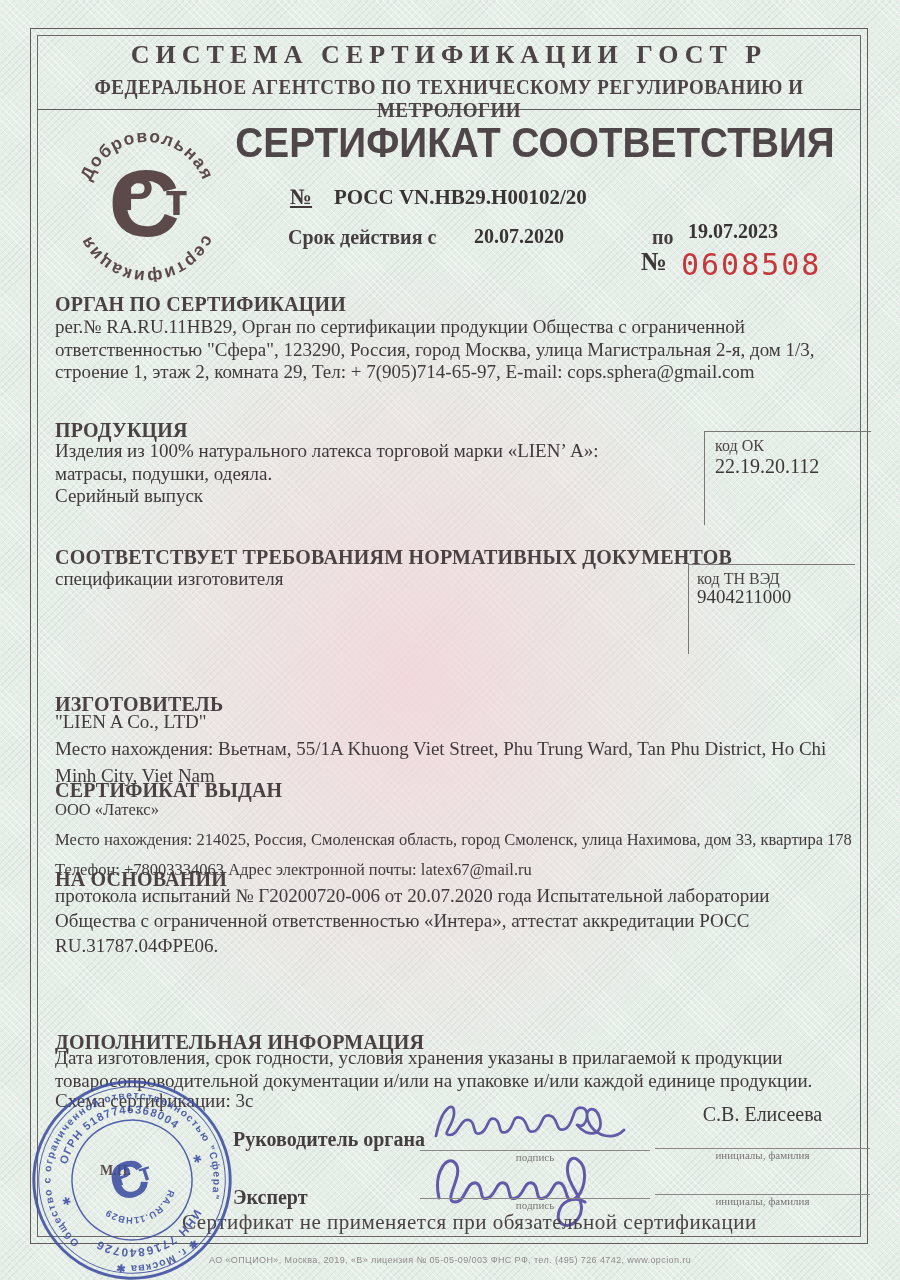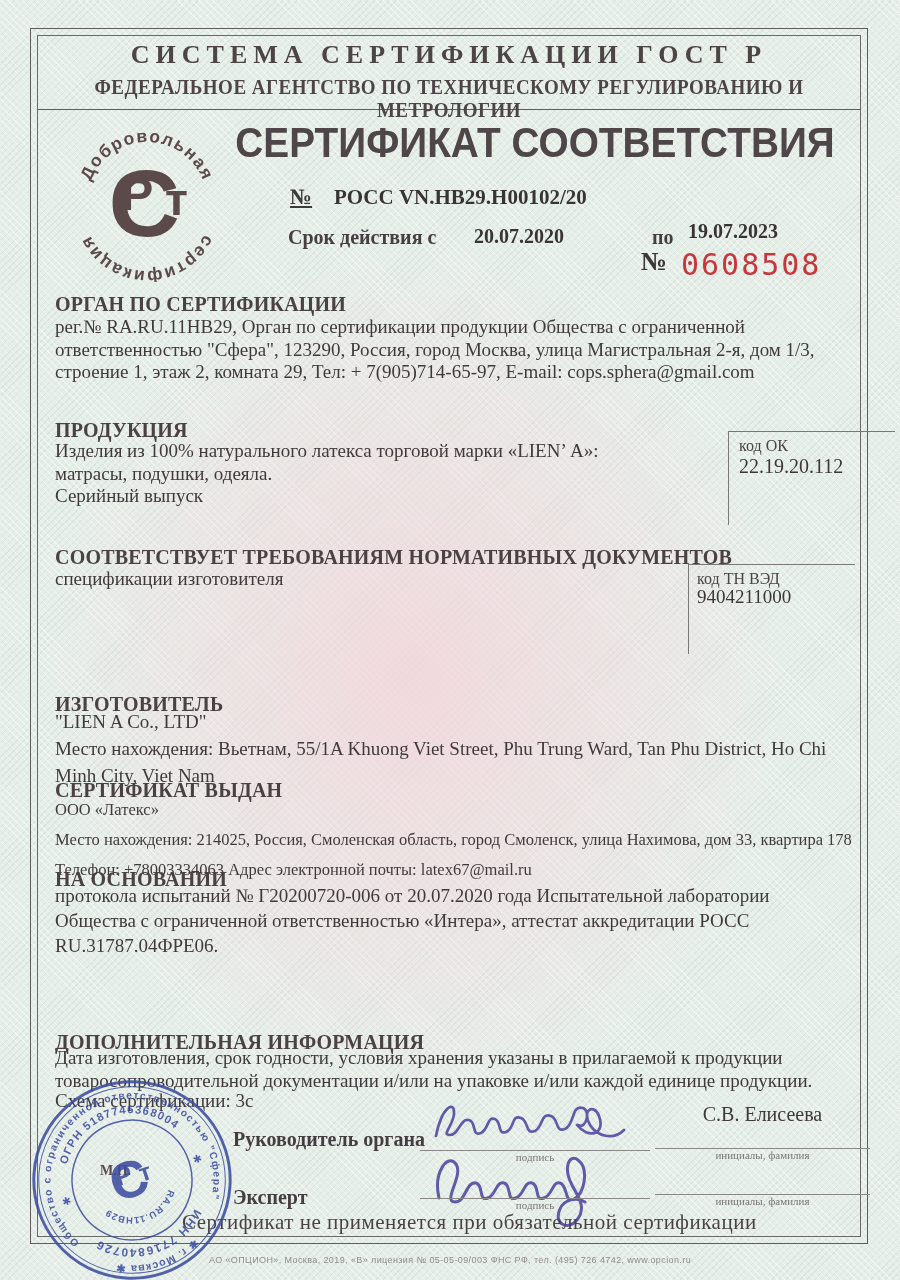--- a/index.html
+++ b/index.html
@@ -96,21 +96,21 @@
 
   <div class="abs sec-title" style="left:55px; top:293px;">ОРГАН ПО СЕРТИФИКАЦИИ</div>
   <div class="abs sec-body" style="left:55px; top:316px;">рег.№ RA.RU.11НВ29, Орган по сертификации продукции Общества с ограниченной
 ответственностью "Сфера", 123290, Россия, город Москва, улица Магистральная 2-я, дом 1/3,
 строение 1, этаж 2, комната 29, Тел: + 7(905)714-65-97, E-mail: cops.sphera@gmail.com</div>
 
   <div class="abs sec-title" style="left:55px; top:419px;">ПРОДУКЦИЯ</div>
   <div class="abs sec-body" style="left:55px; top:440px;">Изделия из 100% натурального латекса торговой марки «LIEN’ А»:
 матрасы, подушки, одеяла.
 Серийный выпуск</div>
-  <div class="abs codebox" style="left:728px; top:431px; width:167px; height:94px;">
+  <div class="abs codebox" style="left:704px; top:431px; width:167px; height:94px;">
     <div class="lbl">код ОК</div>
     <div class="val">22.19.20.112</div>
   </div>
 
   <div class="abs sec-title" style="left:55px; top:546px;">СООТВЕТСТВУЕТ ТРЕБОВАНИЯМ НОРМАТИВНЫХ ДОКУМЕНТОВ</div>
   <div class="abs sec-body" style="left:55px; top:568px;">спецификации изготовителя</div>
   <div class="abs codebox" style="left:688px; top:564px; width:167px; height:90px;padding-left:8px;">
     <div class="lbl">код ТН ВЭД</div>
     <div class="val" style="font-size:19px; margin-top:-2px;">9404211000</div>
   </div>

